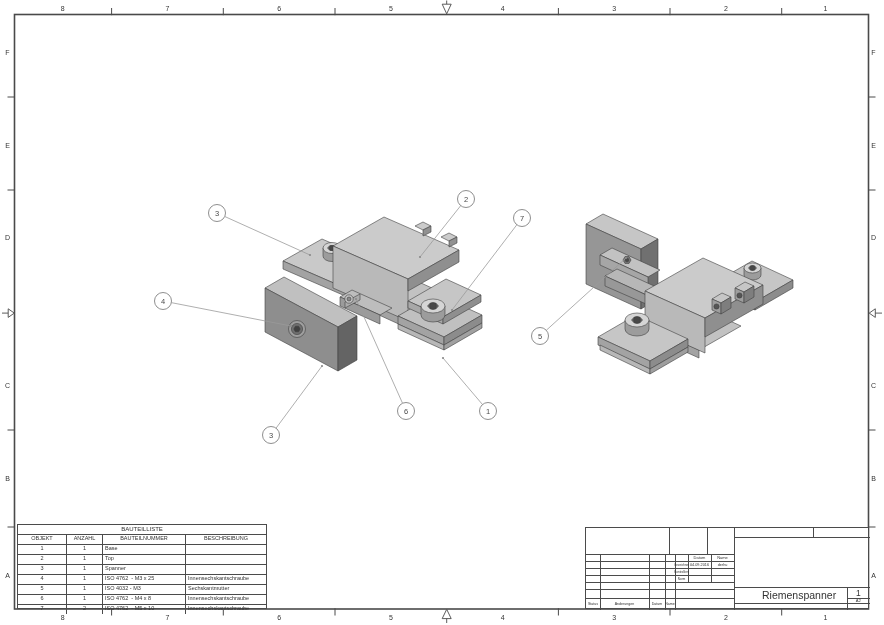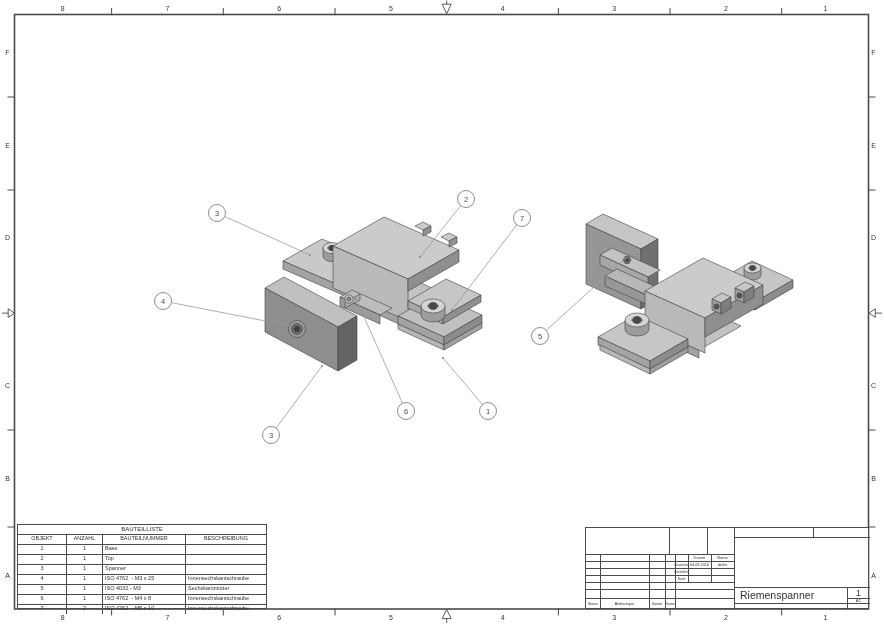--- a/index.html
+++ b/index.html
@@ -16,21 +16,21 @@
               border-left:0.8px solid #4b4b4b;overflow:hidden;}
   .pl-row>div:first-child{border-left:none;}
   .pl-row>div.cl{justify-content:flex-start;padding-left:2px;white-space:pre;}
   .pl-head>div{font-size:5.5px;}
   
   #title-block{left:585px;top:527px;width:283.5px;height:82px;border:1px solid #4b4b4b;
                box-sizing:border-box;background:#fff;}
   #title-block .ln{position:absolute;background:#4b4b4b;}
   #title-block .tx{position:absolute;display:flex;align-items:center;justify-content:center;
                    overflow:visible;white-space:nowrap;color:#333;}
-  .t-title{font-size:10.5px;color:#3a3a3a;}
+  .t-title{font-size:10.5px;color:#3a3a3a;margin-left:22px;}
 </style>
 </head>
 <body>
 
 <div class="sheet">
 
   <svg id="cad-svg" class="abs" width="884" height="625" viewBox="0 0 884 625" style="left:0;top:0;">
 
     <g stroke="#4a4a4a" fill="none">
       <rect x="14.5" y="14.5" width="854" height="594.5" stroke-width="1.6"></rect>

